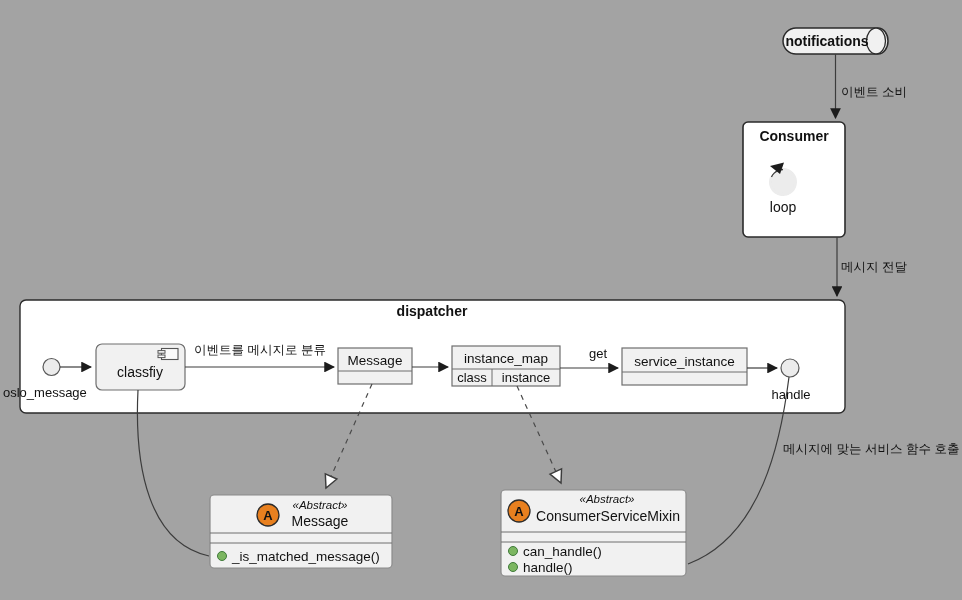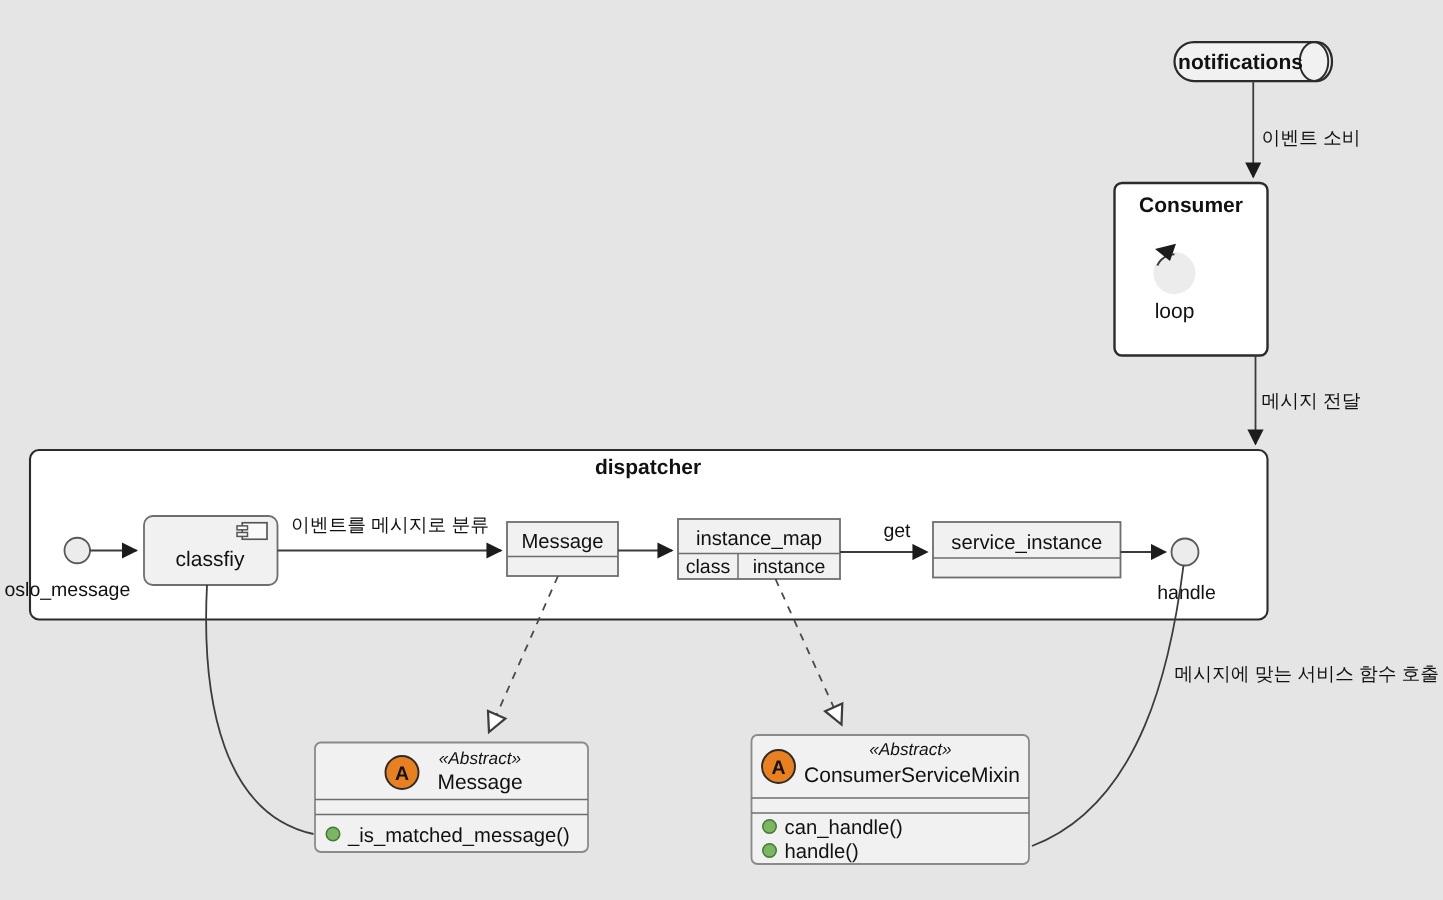--- a/index.html
+++ b/index.html
@@ -1,16 +1,16 @@
 <!DOCTYPE html>
 <html><head>
 <meta charset="utf-8">
 <style>
   html,body{margin:0;padding:0;background:#ffffff;}
-  .stage{position:relative;width:962px;height:600px;background:#e5e5e5;overflow:hidden;}
+  .stage{position:relative;width:962px;height:600px;background:#a3a3a3;overflow:hidden;}
   svg{display:block;}
   text{font-family:"Liberation Sans","DejaVu Sans",sans-serif;fill:#111111;}
   .t-bold{font-weight:bold;}
   .t-italic{font-style:italic;}
   .box{fill:#f1f1f1;stroke:#6e6e6e;stroke-width:1.2;}
   .frame{fill:#ffffff;stroke:#2b2b2b;stroke-width:1.6;}
   .edge{stroke:#3c3c3c;stroke-width:1.2;fill:none;}
   .edge-dashed{stroke:#4a4a4a;stroke-width:1.2;fill:none;stroke-dasharray:5 5;}
   .divider{stroke:#6e6e6e;stroke-width:1;}
   .port{fill:#ececec;stroke:#585858;stroke-width:1.2;}

